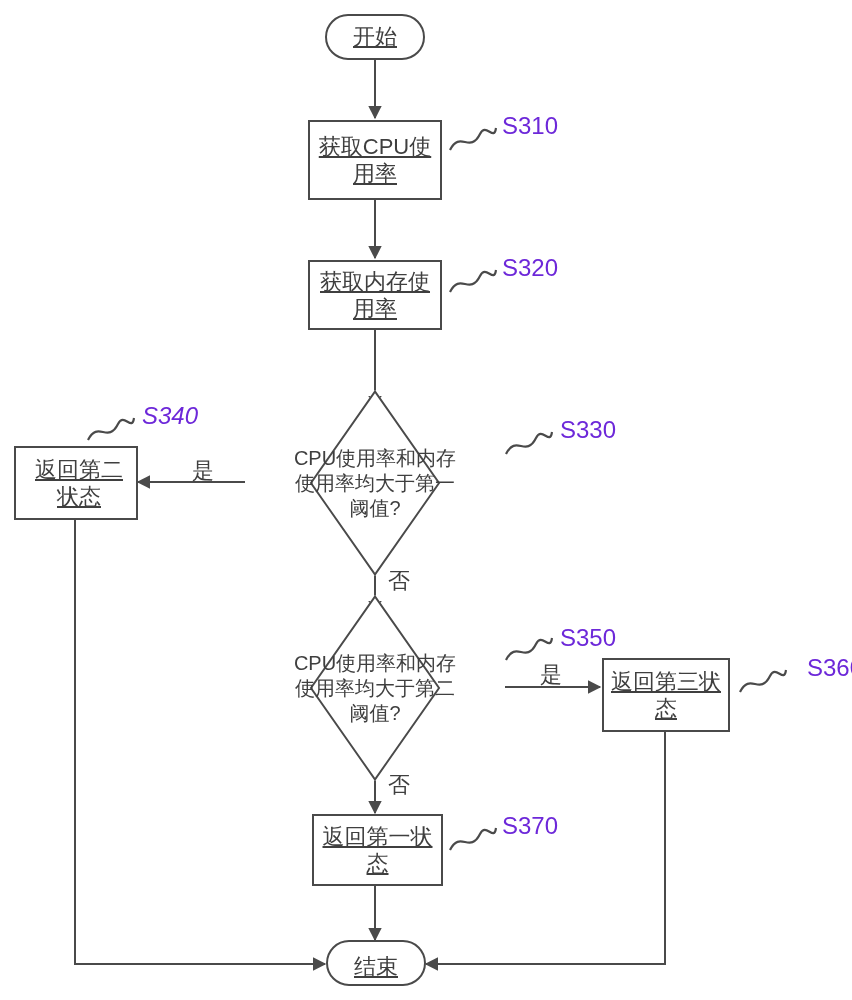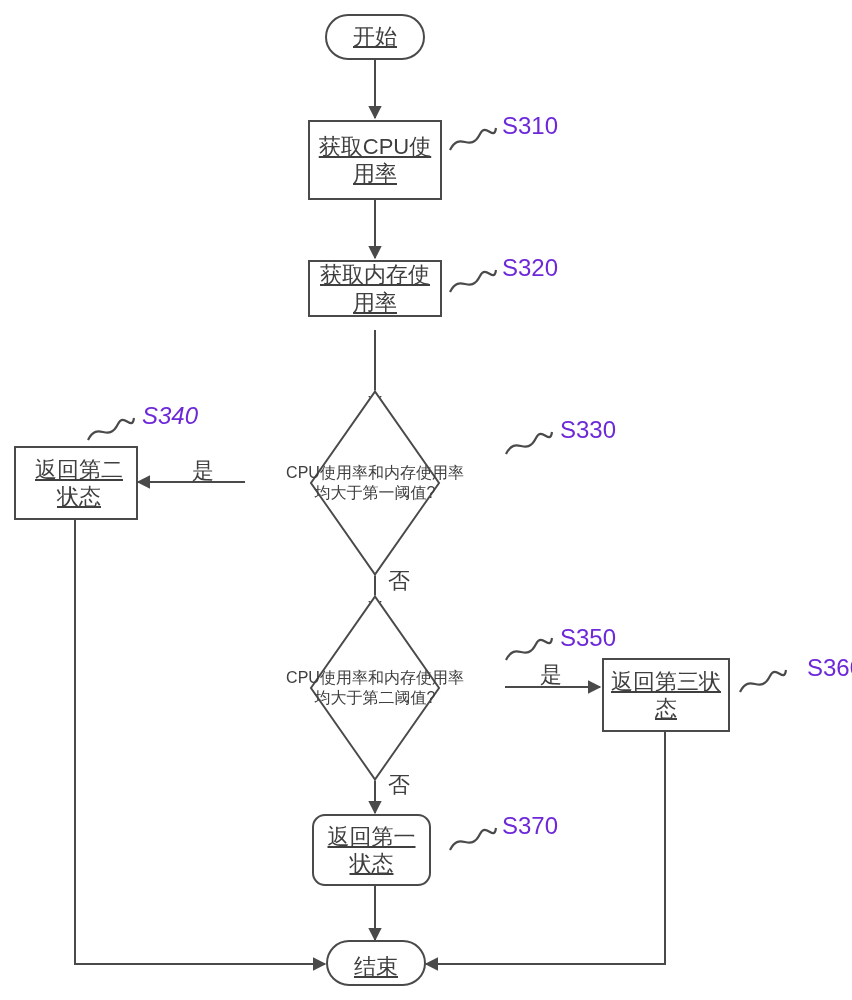--- a/index.html
+++ b/index.html
@@ -34,21 +34,21 @@
     background: #ffffff;
     transform: rotate(45deg) skew(10deg, 10deg);
   }
   .diamond-text {
     position: absolute;
     width: 100%; height: 100%;
     display: flex;
     align-items: center;
     justify-content: center;
     text-align: center;
-    font-size: 16px;
+    font-size: 20px;
     line-height: 1.25;
     z-index: 2;
     padding: 6px;
   }
 
   .lbl {
     position: absolute;
     font-size: 22px;
     color: #3f3f3f;
     white-space: nowrap;
@@ -131,21 +131,21 @@
 
 <div class="node terminator" style="left:325px; top:14px; width:100px; height:46px;">
   <span>开始</span>
 </div>
 
 <div class="node rect" style="left:308px; top:120px; width:134px; height:80px;">
   <span>获取CPU使用率</span>
 </div>
 <div class="step-lbl" style="left:502px; top:112px;">S310</div>
 
-<div class="node rect" style="left:308px; top:260px; width:134px; height:57px;">
+<div class="node rect" style="left:308px; top:260px; width:134px; height:70px;">
   <span>获取内存使用率</span>
 </div>
 <div class="step-lbl" style="left:502px; top:254px;">S320</div>
 
 <div class="diamond-wrap" style="left:280px; top:408px; width:190px; height:150px;">
   <div class="diamond-shape" style="left:39px; top:19px; width:112px; height:112px;"></div>
   <div class="diamond-text">
     <span>CPU使用率和内存使用率均大于第一阈值?</span>
   </div>
 </div>
@@ -162,21 +162,21 @@
     <span>CPU使用率和内存使用率均大于第二阈值?</span>
   </div>
 </div>
 <div class="step-lbl" style="left:560px; top:624px;">S350</div>
 
 <div class="node rect" style="left:602px; top:650px; width:128px; height:74px;margin-top:8px;">
   <span>返回第三状态</span>
 </div>
 <div class="step-lbl" style="left:792px; top:654px;margin-left:15px;">S360</div>
 
-<div class="node rect" style="left:312px; top:814px; width:119px; height:72px;border-radius:13px;">
+<div class="node rect" style="left:312px; top:814px; width:131px; height:72px;">
   <span>返回第一状态</span>
 </div>
 <div class="step-lbl" style="left:502px; top:812px;">S370</div>
 
 <div class="node terminator" style="left:326px; top:940px; width:100px; height:46px;align-items:flex-end;">
   <span>结束</span>
 </div>
 
 <div class="lbl" style="left:192px; top:456px;">是</div>
 <div class="lbl" style="left:388px; top:566px;">否</div>

